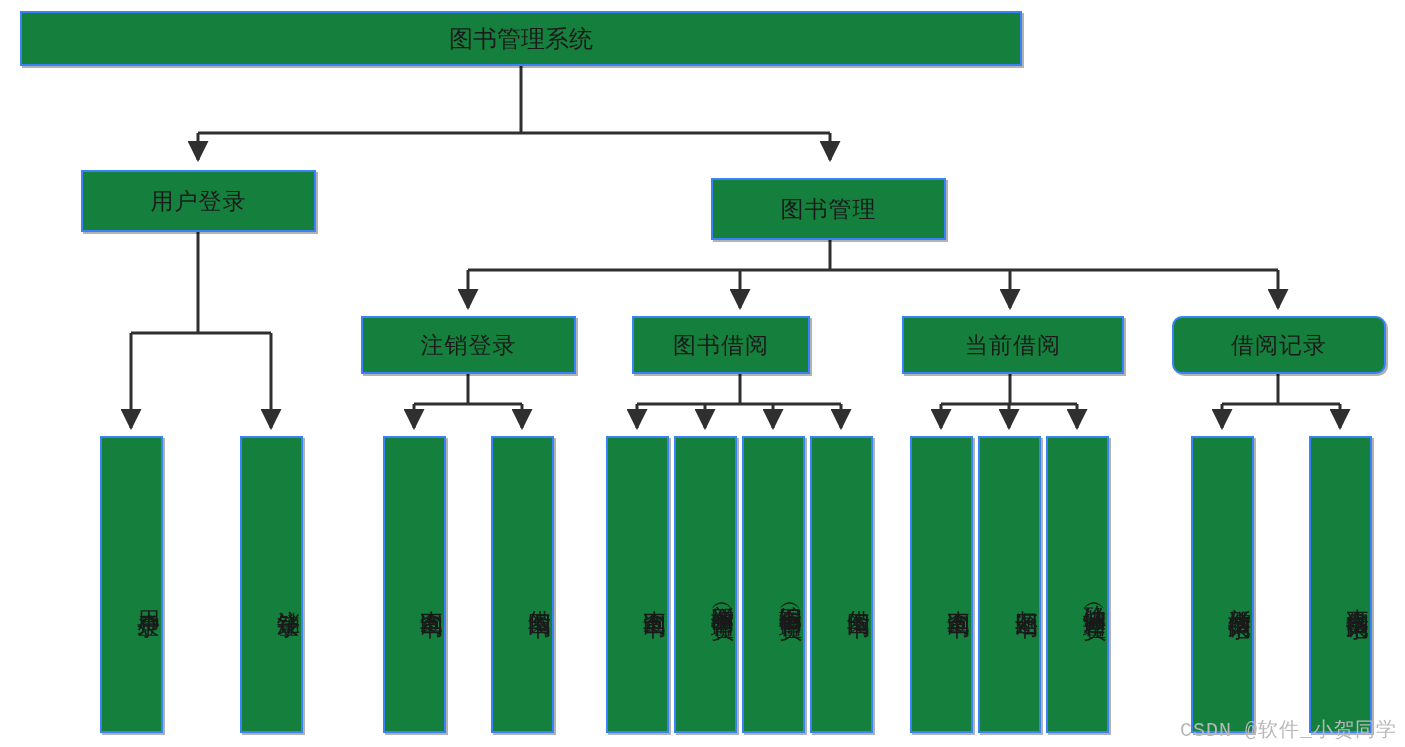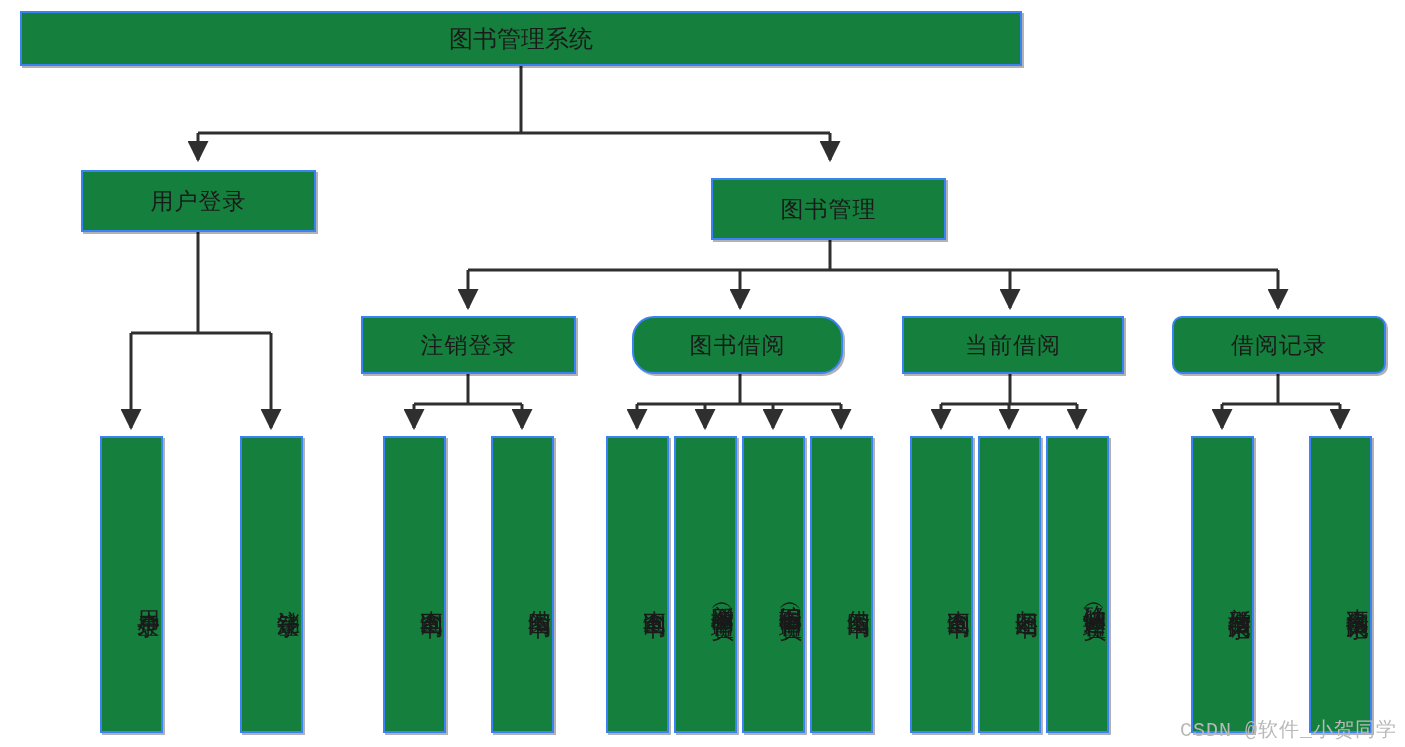--- a/index.html
+++ b/index.html
@@ -125,21 +125,21 @@
   <div class="node horiz" style="left:81px;top:170px;width:235px;height:62px;">
     <span>用户登录</span>
   </div>
   <div class="node horiz" style="left:711px;top:170px;width:235px;height:62px;margin-top:8px;">
     <span>图书管理</span>
   </div>
 
   <div class="node horiz" style="left:361px;top:316px;width:215px;height:58px;">
     <span>注销登录</span>
   </div>
-  <div class="node horiz" style="left:632px;top:316px;width:211px;height:58px;border-radius:22px;">
+  <div class="node horiz" style="left:632px;top:316px;width:178px;height:58px;">
     <span>图书借阅</span>
   </div>
   <div class="node horiz" style="left:902px;top:316px;width:222px;height:58px;">
     <span>当前借阅</span>
   </div>
   <div class="node horiz" style="left:1172px;top:316px;width:214px;height:58px;border-radius:10px;">
     <span>借阅记录</span>
   </div>
 
   <div class="node vert" style="left:100px;top:436px;width:63px;height:297px;">

